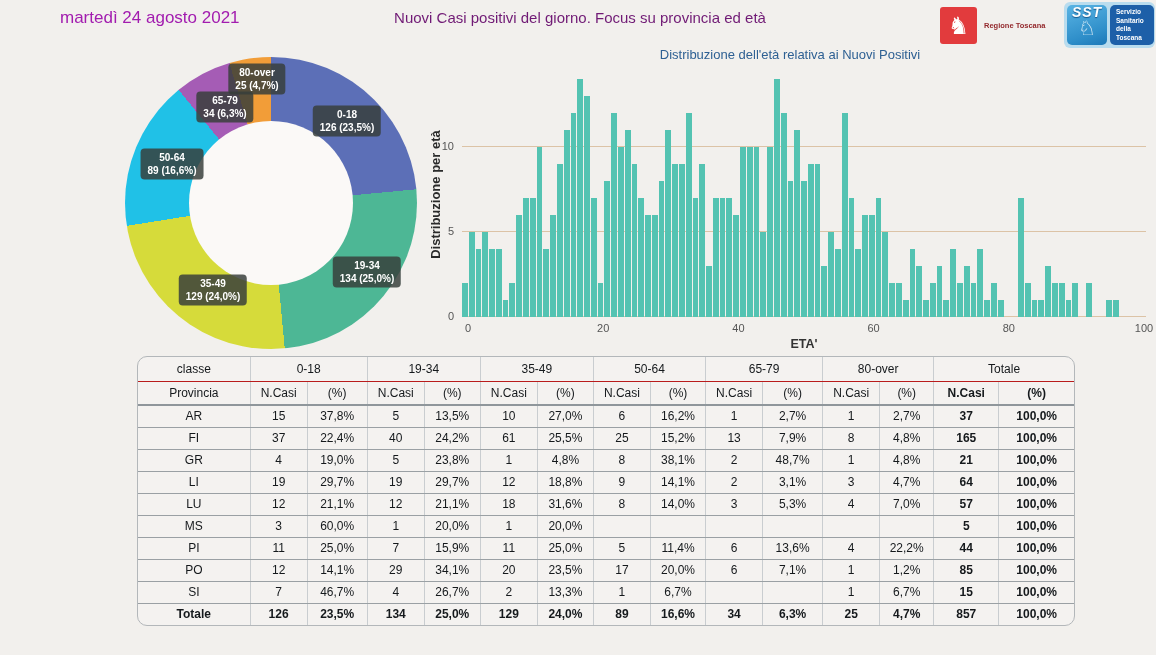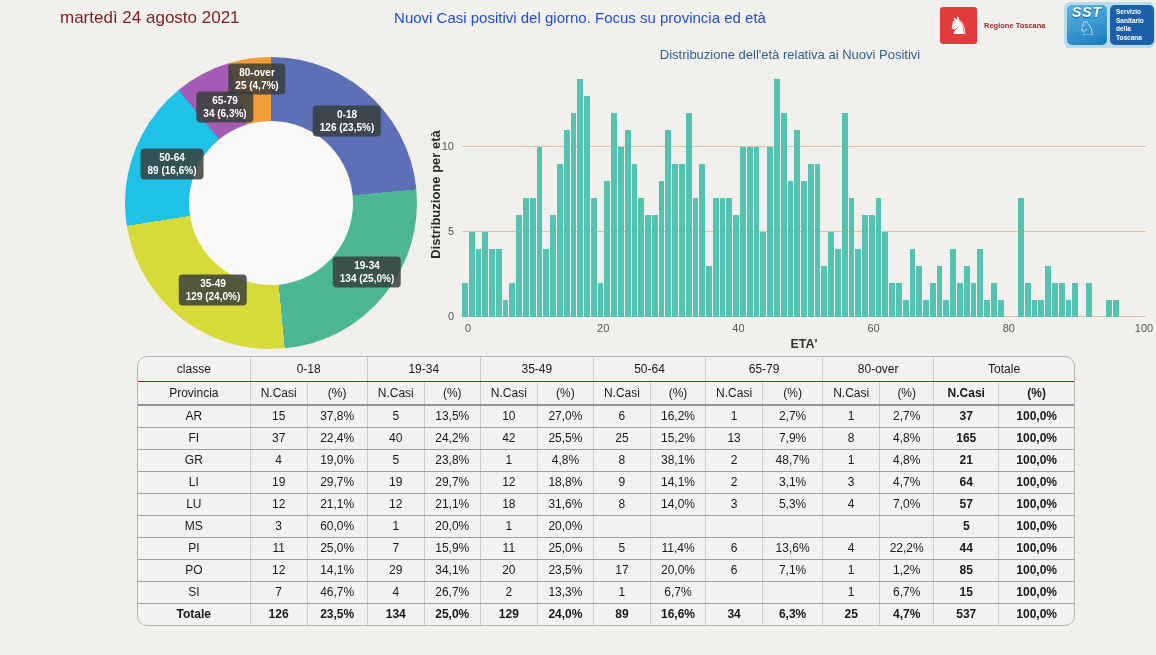--- a/index.html
+++ b/index.html
@@ -1,22 +1,22 @@
 <!DOCTYPE html>
 <html><head>
 <meta charset="utf-8">
 <style>
   html,body{margin:0;padding:0;}
   .page{position:relative;width:1156px;height:655px;background:#f2f0ed;
     font-family:"Liberation Sans",sans-serif;overflow:hidden;color:#222;}
 
   
-  .date{position:absolute;left:60px;top:8px;font-size:17px;color:#7f1d1d;}
+  .date{position:absolute;left:60px;top:8px;font-size:17px;color:#a21caf;}
   .main-title{position:absolute;left:340px;top:9px;width:480px;text-align:center;
-    font-size:15px;color:#1d4ed8;}
+    font-size:15px;color:#701a75;}
   .rt-square{position:absolute;left:940px;top:7px;width:37px;height:37px;background:#e23b3d;
     border-radius:3px;display:flex;align-items:center;justify-content:center;color:#fff;font-size:24px;}
   .rt-text{position:absolute;left:984px;top:21px;font-size:7.5px;font-weight:bold;color:#93282c;}
   .sst-band{position:absolute;left:1064px;top:2px;width:91px;height:46px;background:#b9dcee;border-radius:6px;}
   .sst-light{position:absolute;left:1067px;top:5px;width:40px;height:40px;border-radius:5px;
     background:linear-gradient(160deg,#5ab4e4 0%,#2e8ec9 70%,#1b78b8 100%);
     color:#fff;display:flex;flex-direction:column;align-items:center;overflow:hidden;}
   .sst-abbr{font-weight:bold;font-style:italic;font-size:14px;line-height:15px;letter-spacing:1px;
     text-shadow:0 1px 1px #14568a;}
   .sst-horse{font-size:20px;line-height:18px;margin-top:-1px;opacity:.95;}
@@ -309,21 +309,21 @@
             <td class="">2,7%</td>
             <td class="b">37</td>
             <td class="b">100,0%</td>
           </tr>
           <tr>
             <td>FI</td>
             <td class="">37</td>
             <td class="">22,4%</td>
             <td class="">40</td>
             <td class="">24,2%</td>
-            <td class="">42</td>
+            <td class="">61</td>
             <td class="">25,5%</td>
             <td class="">25</td>
             <td class="">15,2%</td>
             <td class="">13</td>
             <td class="">7,9%</td>
             <td class="">8</td>
             <td class="">4,8%</td>
             <td class="b">165</td>
             <td class="b">100,0%</td>
           </tr>
@@ -453,20 +453,20 @@
             <td class="b">134</td>
             <td class="b">25,0%</td>
             <td class="b">129</td>
             <td class="b">24,0%</td>
             <td class="b">89</td>
             <td class="b">16,6%</td>
             <td class="b">34</td>
             <td class="b">6,3%</td>
             <td class="b">25</td>
             <td class="b">4,7%</td>
-            <td class="b">537</td>
+            <td class="b">857</td>
             <td class="b">100,0%</td>
           </tr>
         </tbody>
       </table>
   </div>
 
 </div>
 
 </body></html>

